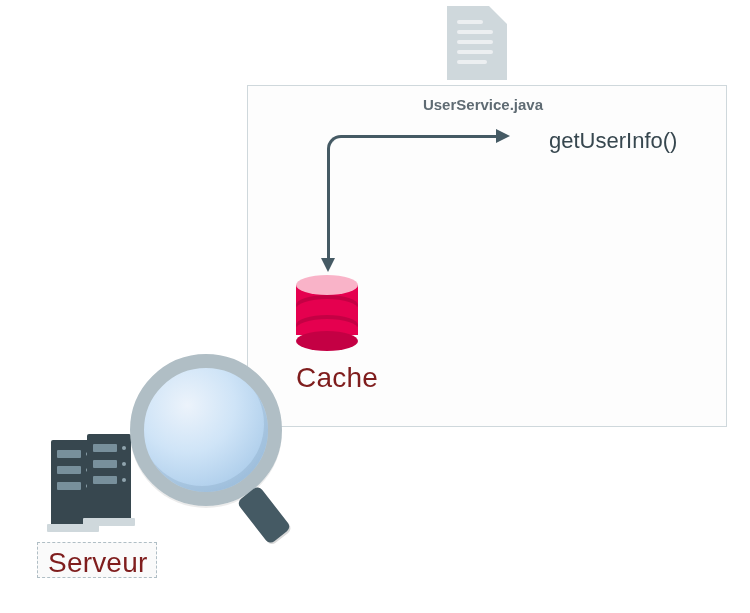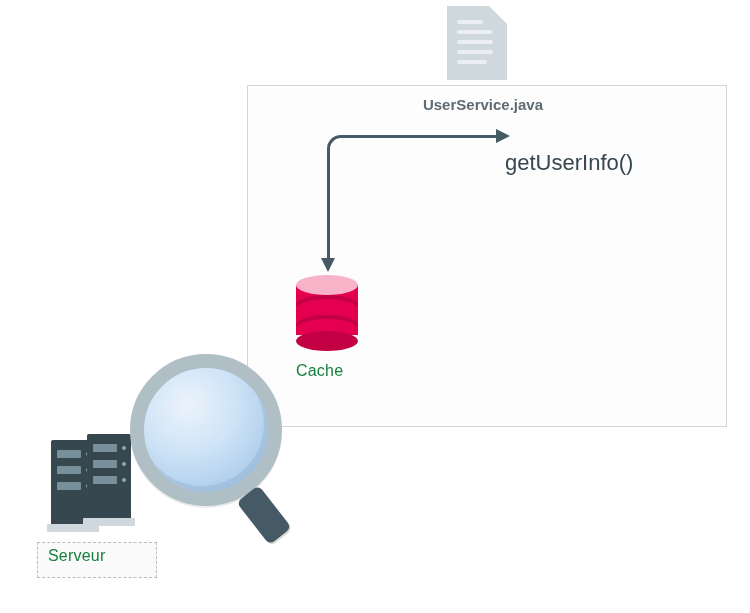--- a/index.html
+++ b/index.html
@@ -32,42 +32,42 @@
   .mag-handle{background:#455a64;border-radius:6px;box-shadow:0 2px 0 rgba(0,0,0,.15)}
 
   
   .srv{width:44px;height:86px;background:#37474f;border-radius:2px;box-shadow:0 2px 0 rgba(0,0,0,.25);position:relative}
   .srv .slot{position:absolute;left:6px;width:24px;height:8px;background:#78909c;border-radius:1px}
   .srv .led{position:absolute;right:5px;width:4px;height:4px;background:#90a4ae;border-radius:50%}
   .srv-base{position:absolute;left:-4px;right:-4px;bottom:-6px;height:8px;background:#cfd8dc;border-radius:1px}
 
   .dashed-box{border:1px dashed #b0bec5;background:#fafafa}
 
-  .lbl{font-size:16px;color:#15803d;letter-spacing:.2px}
+  .lbl{font-size:28px;color:#7f1d1d;letter-spacing:.2px}
   .lbl-sm{font-size:15px;color:#5f6b73}
   .method{font-size:22px;color:#37474f}
 </style>
 </head>
 <body>
 
 <div class="abs panel" style="left:247px;top:85px;width:478px;height:340px;"></div>
 
 <div class="abs" style="left:447px;top:6px;">
   <div class="file-body">
     <div class="file-corner"></div>
     <div class="file-line" style="top:14px;width:26px;"></div>
     <div class="file-line" style="top:24px;width:36px;"></div>
     <div class="file-line" style="top:34px;width:36px;"></div>
     <div class="file-line" style="top:44px;width:36px;"></div>
     <div class="file-line" style="top:54px;width:30px;"></div>
   </div>
 </div>
 <div class="abs lbl-sm" style="left:418px;top:96px;width:130px;text-align:center;font-weight:bold;">UserService.java</div>
 
-<div class="abs method" style="left:505px;top:128px;margin-top:22px;">getUserInfo()</div>
+<div class="abs method" style="left:549px;top:128px;">getUserInfo()</div>
 
 <div class="abs arrow-path" style="left:327px;top:135px;width:170px;height:124px;"></div>
 <div class="abs arrow-head right" style="left:496px;top:129px;"></div>
 <div class="abs arrow-head down" style="left:321px;top:258px;"></div>
 
 <div class="abs db" style="left:296px;top:275px;">
   <div class="body" style="top:10px;height:50px;"></div>
   <div class="ell top" style="top:0;"></div>
   <div class="ell shade" style="top:20px;"></div>
   <div class="ell mid" style="top:24px;"></div>

